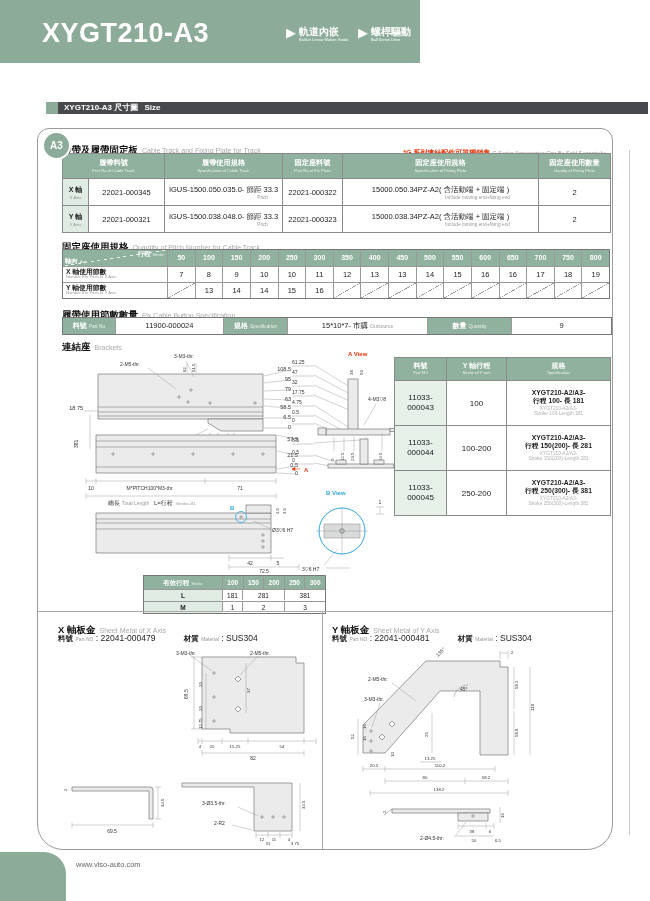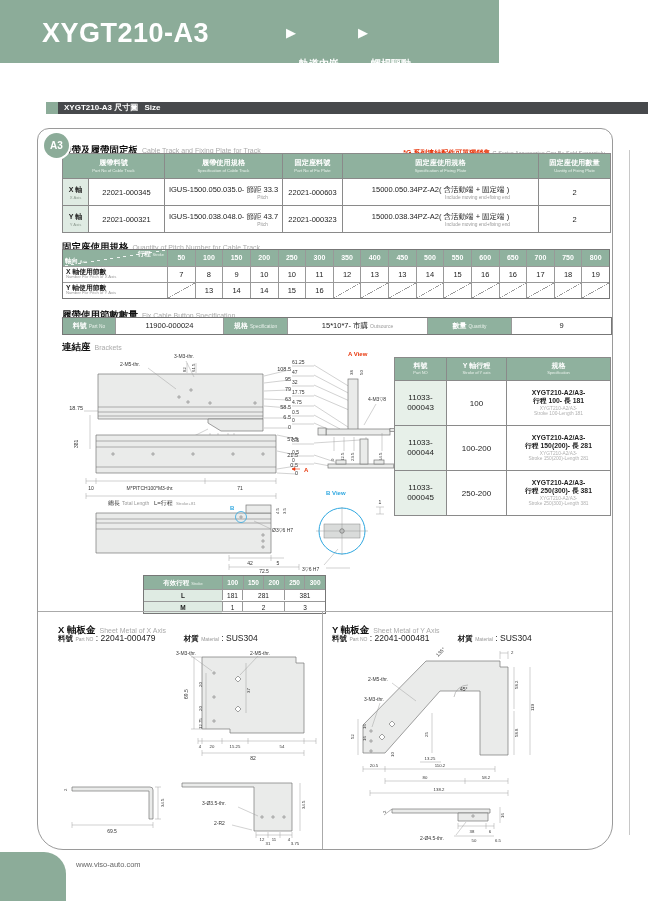--- a/index.html
+++ b/index.html
@@ -1,24 +1,24 @@
 <!DOCTYPE html>
 <html><head>
 <meta charset="utf-8">
 <style>
 html,body{margin:0;padding:0;width:650px;height:901px;overflow:hidden;background:#fff;
   font-family:"Liberation Sans","DejaVu Sans",sans-serif;color:#222;}
 .abs{position:absolute;}
 
-.band{left:0;top:8;width:499px;height:63px;background:#8CAC99;}
+.band{left:0;top:8;width:420px;height:63px;background:#8CAC99;}
 .h-title{left:42px;top:18px;font-size:27px;font-weight:bold;color:#fff;letter-spacing:.5px;}
 .h-sub{left:176px;top:26px;font-size:19px;color:#fff;}
 .badge{display:flex;align-items:flex-start;gap:3px;color:#fff;}
 .badge .tri{font-size:13px;line-height:13px;}
-.badge .zh{font-size:10px;font-weight:bold;line-height:11px;margin-top:32px;}
+.badge .zh{font-size:10px;font-weight:bold;line-height:11px;}
 .badge .en{font-size:4px;line-height:5px;}
 
 .sec-sq{left:46px;top:102px;width:12px;height:12px;background:#8CAC99;}
 .sec-bar{left:58px;top:102px;width:590px;height:12px;background:#47494C;color:#fff;
   font-size:8px;font-weight:bold;line-height:12px;padding-left:6px;box-sizing:border-box;}
 .sec-bar .en{margin-left:4px;}
 
 .mainbox{left:37px;top:128px;width:574px;height:720px;border:1px solid #9a9a9a;
   border-radius:12px 12px 26px 26px;background:#fff;}
 .a3badge{left:44px;top:133px;width:25px;height:25px;border-radius:50%;background:#8CAC99;
@@ -158,31 +158,31 @@
         <th><span>固定座使用規格</span><span class="en">Specification of Fixing Plate</span></th>
         <th><span>固定座使用數量</span><span class="en">Uantity of Fixing Plate</span></th>
       </tr>
       <tr>
         <td class="axis">
               <span class="zh">X 軸</span>
               <span class="en">X Axis</span>
             </td>
         <td>22021-000345</td>
         <td><span>IGUS-1500.050.035.0- 節距 33.3</span><span class="sub">Pitch</span></td>
-        <td>22021-000603</td>
+        <td>22021-000322</td>
         <td><span>15000.050.34PZ-A2( 含活動端 + 固定端 )</span><span class="sub" style="padding-right:28px">Include moving end+fixing end</span></td>
         <td>2</td>
       </tr>
       <tr>
         <td class="axis">
               <span class="zh">Y 軸</span>
               <span class="en">Y Axis</span>
             </td>
         <td>22021-000321</td>
-        <td><span>IGUS-1500.038.048.0- 節距 43.7</span><span class="sub">Pitch</span></td>
+        <td><span>IGUS-1500.038.048.0- 節距 33.3</span><span class="sub">Pitch</span></td>
         <td>22021-000323</td>
         <td><span>15000.038.34PZ-A2( 含活動端 + 固定端 )</span><span class="sub" style="padding-right:28px">Include moving end+fixing end</span></td>
         <td>2</td>
       </tr>
     </tbody>
       </table>
 
     <div class="abs stitle" style="left:24px;top:107px;">
       <span class="zh">固定座使用規格</span><span class="en">Quantity of Pitch Number for Cable Track</span>
     </div>

